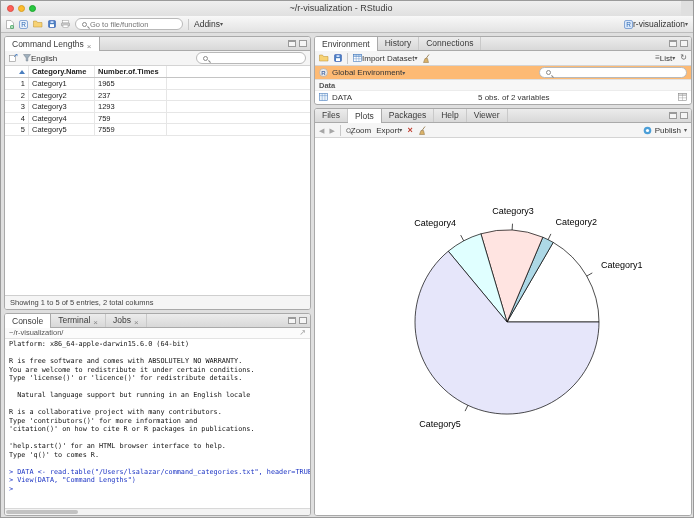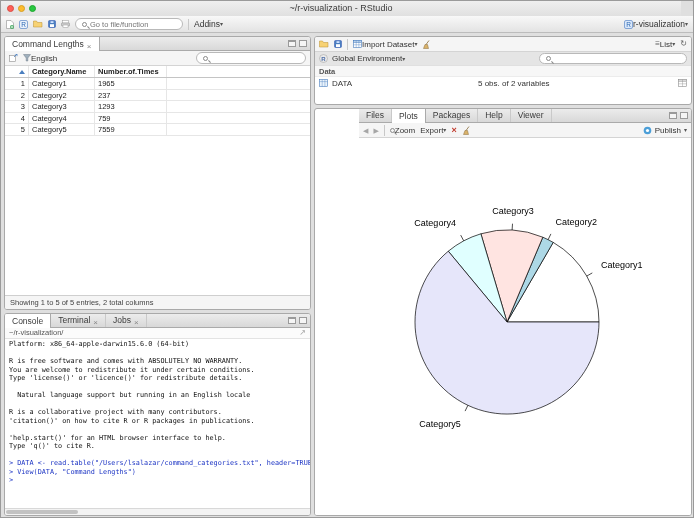--- a/index.html
+++ b/index.html
@@ -24,21 +24,21 @@
   .searchbox{height:12px;border:1px solid #b9b9b9;border-radius:7px;background:#fff;display:flex;align-items:center;padding:0 6px;gap:3px;}
   .searchbox input{border:none;outline:none;background:transparent;font-size:7.5px;color:#333;width:86px;font-family:"Liberation Sans",sans-serif;}
   .mag{width:5px;height:5px;border:1px solid #8a8a8a;border-radius:50%;position:relative;flex:none;}
   .mag::after{content:"";position:absolute;width:3px;height:1px;background:#8a8a8a;transform:rotate(45deg);left:3.5px;top:4.5px;}
 
   
   .pane{position:absolute;background:#fff;border:1px solid #a9a9a9;border-radius:3px;overflow:hidden;}
   #pane-data{left:3px;top:35px;width:307px;height:274px;}
   #pane-console{left:3px;top:312px;width:307px;height:203px;}
   #pane-env{left:313px;top:35px;width:378px;height:69px;}
-  #pane-plots{left:313px;top:107px;width:378px;height:408px;padding-left:44px;}
+  #pane-plots{left:313px;top:107px;width:378px;height:408px;}
 
   .tabbar{height:14px;background:linear-gradient(#ececec,#d8d8d8);border-bottom:1px solid #aaaaaa;display:flex;align-items:stretch;font-size:8.5px;color:#3a3a3a;position:relative;}
   .tab{padding:0 7px;line-height:13px;border-right:1px solid #c9c9c9;display:flex;align-items:flex-end;gap:3px;white-space:nowrap;}
   .tab.active{background:#fff;margin-bottom:-1px;border-right:1px solid #aaaaaa;}
   .tabx{font-size:8px;color:#888;line-height:1;}
   .winbtns{position:absolute;right:3px;top:3px;display:flex;gap:3px;}
   .wbtn{width:8px;height:7px;border:1px solid #9a9a9a;background:#f5f5f5;display:inline-block;}
   .wbtn.min{border-top-width:2px;}
 
   .ptoolbar{height:15px;background:#f5f5f5;border-bottom:1px solid #d4d4d4;display:flex;align-items:center;gap:5px;padding:0 4px;font-size:8px;color:#333;}
@@ -60,21 +60,21 @@
 
   
   .conpath{height:11px;background:#fbfbfb;border-bottom:1px solid #e3e3e3;font-size:7.5px;color:#555;line-height:10px;padding:0 4px;display:flex;align-items:center;text-align:center;}
   .console{position:absolute;top:25px;left:0;right:0;bottom:7px;background:#fff;padding:1px 4px;font-family:"DejaVu Sans Mono",monospace;font-size:6.8px;line-height:8.5px;color:#111;overflow:hidden;}
   .cline{white-space:pre;height:8.5px;}
   .cline.cmd{color:#1d35c4;}
   .hscroll{position:absolute;bottom:0;left:0;right:0;height:7px;background:#f3f3f3;border-top:1px solid #d8d8d8;}
   .hthumb{position:absolute;left:1px;top:1px;width:72px;height:4px;background:#c2c2c2;border-radius:2px;}
 
   
-  .envrow2{height:14px;background:#e5e5e5;border-bottom:1px solid #e0e0e0;display:flex;align-items:center;gap:4px;padding:0 4px;font-size:8px;color:#333;}
+  .envrow2{height:14px;background:#fdba74;border-bottom:1px solid #e0e0e0;display:flex;align-items:center;gap:4px;padding:0 4px;font-size:8px;color:#333;}
   .envsection{height:11px;background:#f7f7f7;font-size:7.5px;font-weight:bold;color:#555;line-height:11px;padding:0 4px;border-bottom:1px solid #ececec;}
   .envobj{height:12px;display:flex;align-items:center;gap:4px;padding:0 4px;font-size:8px;color:#333;background:#fff;}
   .envobj .oname{width:142px;}
 
   
   .plotarea{position:absolute;top:29px;left:0;right:0;bottom:0;background:#fff;}
   .pie-label{font-size:9px;fill:#000;font-family:"Liberation Sans",sans-serif;}
   .publish{display:flex;align-items:center;gap:3px;}
 </style>
 </head>
@@ -239,35 +239,51 @@
     <div class="console">
         <div class="cline">Platform: x86_64-apple-darwin15.6.0 (64-bit)</div>
         <div class="cline">&nbsp;</div>
         <div class="cline">R is free software and comes with ABSOLUTELY NO WARRANTY.</div>
         <div class="cline">You are welcome to redistribute it under certain conditions.</div>
         <div class="cline">Type 'license()' or 'licence()' for redistribute details.</div>
         <div class="cline">&nbsp;</div>
         <div class="cline">  Natural language support but running in an English locale</div>
         <div class="cline">&nbsp;</div>
         <div class="cline">R is a collaborative project with many contributors.</div>
+        <div class="cline">Type 'contributors()' for more information and</div>
         <div class="cline">'citation()' on how to cite R or R packages in publications.</div>
         <div class="cline">&nbsp;</div>
         <div class="cline">'help.start()' for an HTML browser interface to help.</div>
-        <div class="cline">Type 'q()' to cite R.</div>
+        <div class="cline">Type 'q()' to comes R.</div>
         <div class="cline">&nbsp;</div>
         <div class="cline cmd">&gt; DATA &lt;- read.table("/Users/lsalazar/command_categories.txt", header=TRUE)</div>
         <div class="cline cmd">&gt; View(DATA, "Command Lengths")</div>
         <div class="cline cmd">&gt; </div>
       </div>
     <div class="hscroll">
       <span class="hthumb"></span>
     </div>
   </div>
 
   <div class="pane" id="pane-env">
+    <div class="tabbar">
+      <span class="tab active">
+        <span>Environment</span>
+      </span>
+      <span class="tab">
+        <span>History</span>
+      </span>
+      <span class="tab">
+        <span>Connections</span>
+      </span>
+      <span class="winbtns">
+        <span class="wbtn min"></span>
+        <span class="wbtn"></span>
+      </span>
+    </div>
     <div class="ptoolbar">
       <span class="icon">
         <svg width="10" height="8">
             <path d="M0.5 2 L0.5 7 L9 7 L9 2.5 L4.5 2.5 L3.5 1 L0.5 1 Z" fill="#f7d274" stroke="#b98f2e" stroke-width="0.5"></path>
           </svg>
       </span>
       <span class="icon">
         <svg width="8" height="8">
             <rect x="0.5" y="0.5" width="7" height="7" rx="1" fill="#4a7ebf" stroke="#2a4fb0" stroke-width="0.5"></rect>
             <rect x="2" y="4.2" width="4" height="2.8" fill="#fff"></rect>

